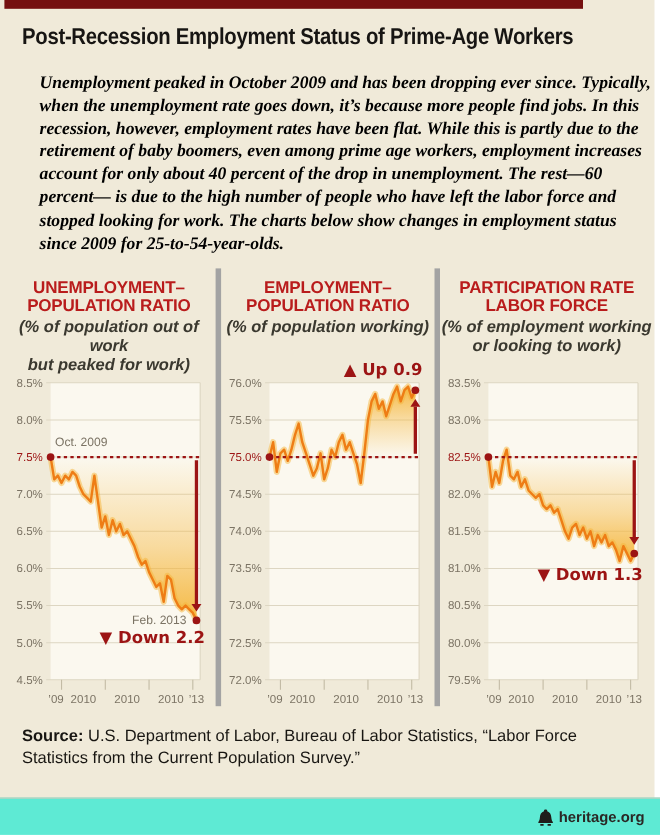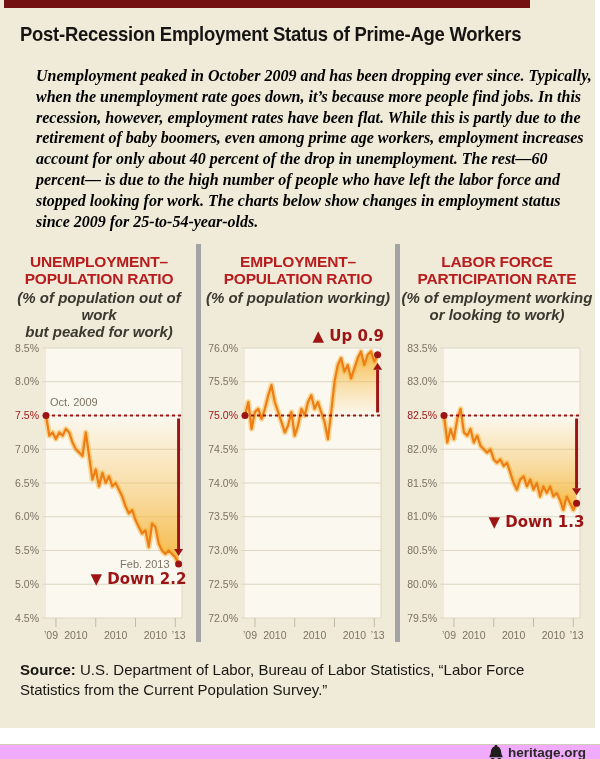--- a/index.html
+++ b/index.html
@@ -18,21 +18,21 @@
   .panel + .panel{border-left:5px solid #a3a3a3;}
   .panel-head{height:82px;padding-top:9px;box-sizing:border-box;}
   .panel-title{font-size:15.5px;font-weight:bold;color:#b91c1c;text-align:center;
       line-height:1.1;letter-spacing:-0.2px;}
   .panel-sub{font-size:15px;font-style:italic;font-weight:bold;color:#3a382f;
       text-align:center;line-height:1.12;margin-top:3px;}
   .panel svg{display:block;margin:0 auto;}
   .source{position:absolute;left:20px;top:660px;width:548px;font-size:15px;
       line-height:1.32;color:#181612;}
   .source b{font-weight:bold;}
-  .brandbar{position:absolute;left:0;right:0;bottom:0;height:15px;background:#f0abfc;
+  .brandbar{position:absolute;left:0;right:0;bottom:0;height:34px;background:#5eead4;
       border-top:1px solid #d2cbbb;display:flex;align-items:center;
       justify-content:flex-end;padding-right:14px;gap:5px;box-sizing:border-box;}
   .brand-text{font-size:13.5px;font-weight:bold;color:#2a2825;text-decoration:none;}
 </style>
 </head>
 <body>
 
 <div class="page">
   <div class="canvas">
     <div class="topbar"></div>
@@ -161,22 +161,22 @@
             <path d="M170.1,43.7 L179.1,43.7 L174.6,36.7 Z" fill="#9c1414"></path>
             <circle cx="42" cy="89.5" r="3.5" fill="#9c1414"></circle>
             <circle cx="174.6" cy="28.749999999999602" r="3.5" fill="#9c1414"></circle>
             <text font-size="15" font-weight="bold" fill="#9c1414" font-family="&quot;DejaVu Sans&quot;, sans-serif" x="181" y="15" text-anchor="end">▲ Up 0.9</text>
           </svg>
       </div>
 
       <div class="panel">
         <div class="panel-head">
           <div class="panel-title">
+            <div>PARTICIPATION RATE</div>
             <div>LABOR FORCE</div>
-            <div>PARTICIPATION RATE</div>
           </div>
           <div class="panel-sub">
             <div>(% of employment working</div>
             <div>or looking to work)</div>
           </div>
         </div>
         <svg width="190" height="316" viewBox="0 0 190 316">
             <defs>
               <linearGradient id="grad2" gradientUnits="userSpaceOnUse" x1="0" y1="89.5" x2="0" y2="184.0000000000004">
                 <stop offset="0" stop-color="#f5b63b" stop-opacity="0"></stop>

